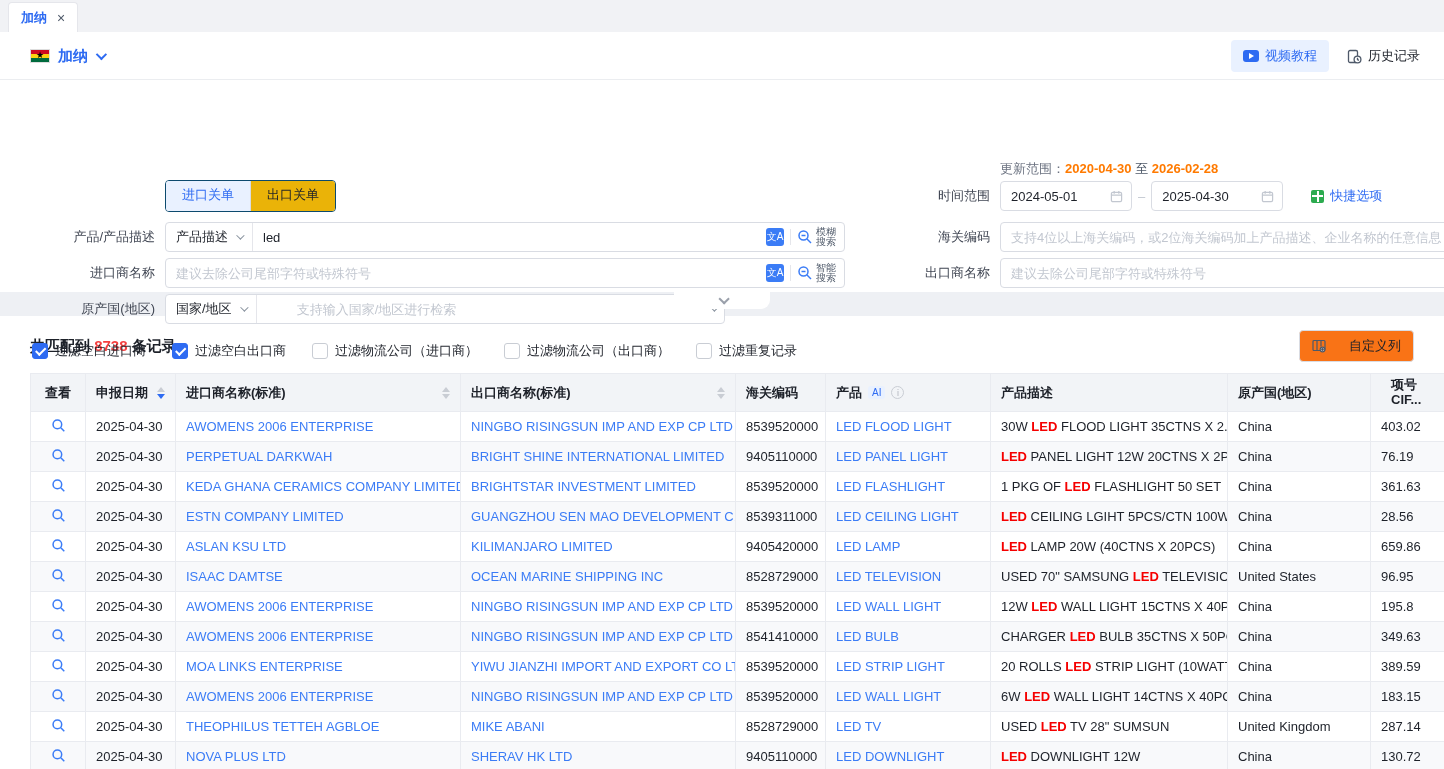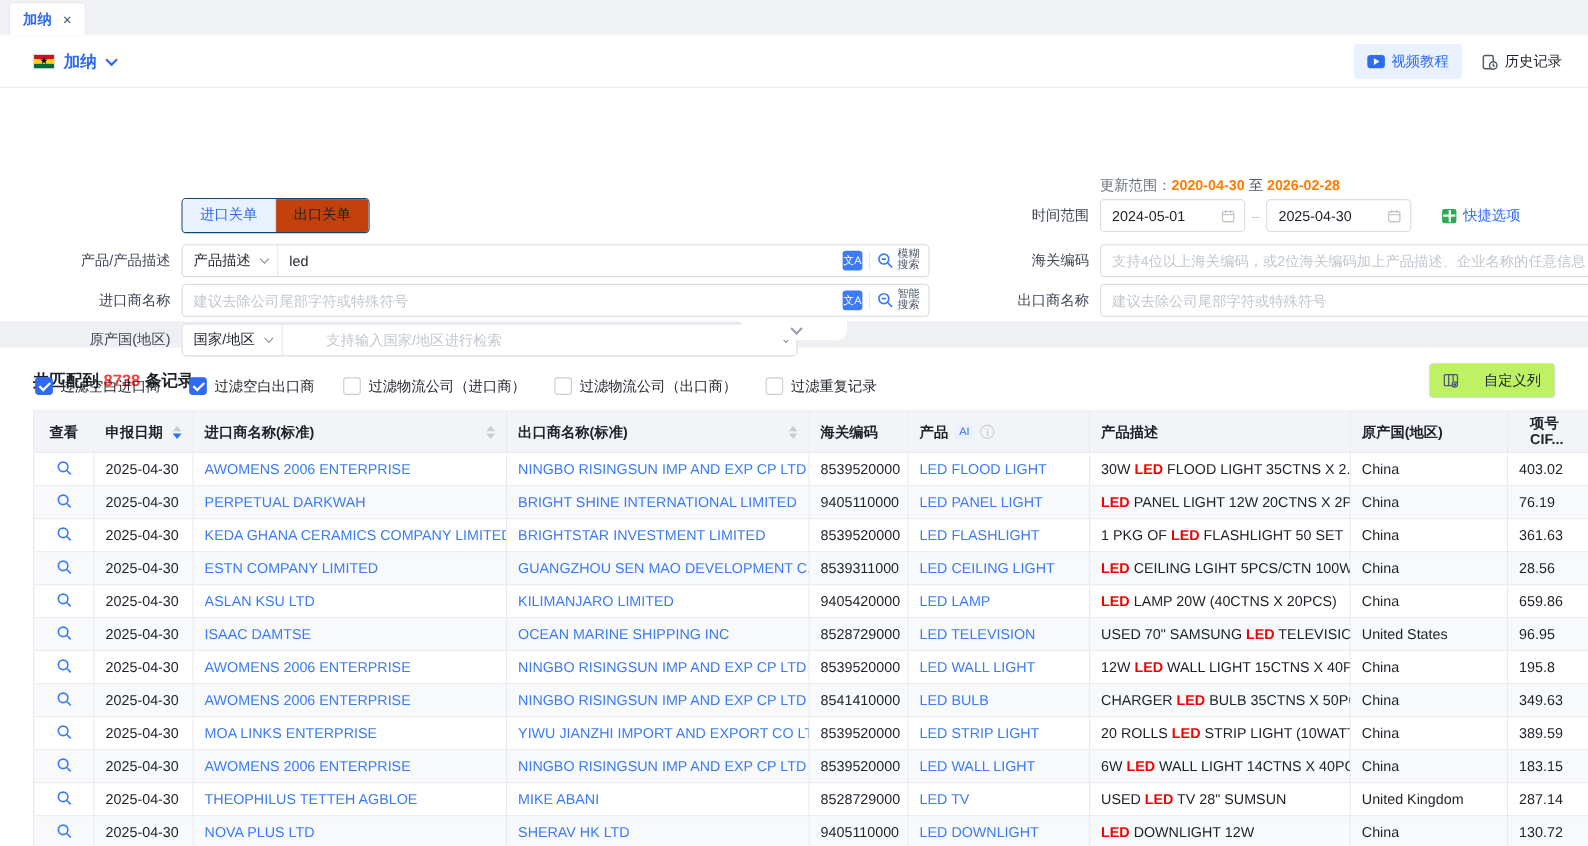--- a/index.html
+++ b/index.html
@@ -25,21 +25,21 @@
   .btn-video { display:flex; align-items:center; gap:6px; background:#e9f1ff; color:#2e6bf2; border:none; border-radius:4px; padding:7px 12px; font-size:13px; cursor:pointer; }
   .play-ic { width:16px; height:12px; background:#2e6bf2; border-radius:3px; position:relative; }
   .play-ic:after { content:""; position:absolute; left:6px; top:3px; border-left:5px solid #fff; border-top:3px solid transparent; border-bottom:3px solid transparent; }
   .btn-history { display:flex; align-items:center; gap:6px; background:none; border:none; color:#1d2129; font-size:13px; cursor:pointer; }
 
   
   .filters { position:relative; background:#fff; height:212px; }
   .flabel { position:absolute; width:150px; text-align:right; color:#404653; line-height:30px; }
   .rlabel { position:absolute; left:860px; width:130px; text-align:right; color:#404653; line-height:30px; }
   .seg { position:absolute; left:165px; top:100px; display:flex; border:1px solid #0c4a6e; border-radius:4px; overflow:hidden; height:32px;font-family:Liberation Mono, monospace; }
-  .seg .opt { padding:0 16px; line-height:30px; background:#c2410c; color:#1d2129; cursor:pointer; }
+  .seg .opt { padding:0 16px; line-height:30px; background:#eab308; color:#1d2129; cursor:pointer; }
   .seg .opt.on { background:#e9f1ff; color:#2e6bf2; }
   .seg .opt + .opt { border-left:1px solid #d9dce3; }
 
   .igroup { position:absolute; display:flex; align-items:center; border:1px solid #d9dce3; border-radius:4px; height:30px; background:#fff; }
   .isel { display:flex; align-items:center; gap:8px; padding:0 10px; border-right:1px solid #e5e6eb; color:#1d2129; height:100%; cursor:pointer; white-space:nowrap; }
   .schev { width:6px; height:6px; border-right:1.5px solid #86909c; border-bottom:1.5px solid #86909c; transform:rotate(45deg) translateY(-2px); }
   .itext { flex:1; border:none; outline:none; font-size:13px; padding:0 10px; color:#1d2129; height:100%; min-width:0; background:transparent; font-family:inherit; }
   .itext::placeholder { color:#c2c7d0; }
   .tools { display:flex; align-items:center; gap:6px; padding:0 8px 0 4px; height:100%; }
   .trans { width:18px; height:18px; background:#3b7cf6; border-radius:3px; color:#fff; font-size:10px; display:flex; align-items:center; justify-content:center; cursor:pointer; }
@@ -66,21 +66,21 @@
   .notch { position:absolute; left:50%; bottom:-17px; transform:translateX(-50%); width:96px; height:17px; background:#fff; border-radius:0 0 9px 9px; display:flex; align-items:center; justify-content:center; cursor:pointer; z-index:3; }
   .notch .nchev { width:8px; height:8px; border-right:2px solid #9aa0ab; border-bottom:2px solid #9aa0ab; transform:rotate(45deg) translateY(-3px); }
 
   .gap { height:24px; background:#eef0f4; }
 
   
   .results { background:#fff; flex:1; padding:14px 0 0 30px; overflow:hidden; }
   .rhead { display:flex; align-items:center; justify-content:space-between; padding-right:30px; height:32px; margin-bottom:11px; }
   .match { font-size:15px; font-weight:bold; color:#1d2129; }
   .match .cnt { color:#f53f3f; }
-  .btn-cols { display:flex; align-items:center; gap:23px; background:#bef264; border:1px solid #d9dce3; border-radius:4px; padding:6px 12px; font-size:13px; color:#1d2129; cursor:pointer; }
+  .btn-cols { display:flex; align-items:center; gap:23px; background:#f97316; border:1px solid #d9dce3; border-radius:4px; padding:6px 12px; font-size:13px; color:#1d2129; cursor:pointer; }
 
   table { border-collapse:collapse; table-layout:fixed; width:1460px; }
   th, td { border:1px solid #e9ebf0; padding:0 10px; height:30px; font-size:13px; text-align:left; white-space:nowrap; overflow:hidden; }
   thead th { background:#f2f4f7; color:#1d2129; font-weight:bold; height:38px; }
   tbody tr:nth-child(even) td { background:#f8f9fb; }
   td.c, th.c { text-align:center; padding:0 4px; }
   .lnk { color:#3b7cf6; cursor:pointer; }
   .hl { color:#f50000; font-weight:bold; }
   .th-flex { display:flex; align-items:center; justify-content:space-between; gap:4px; }
   .th-left { display:flex; align-items:center; gap:6px; min-width:0; }

